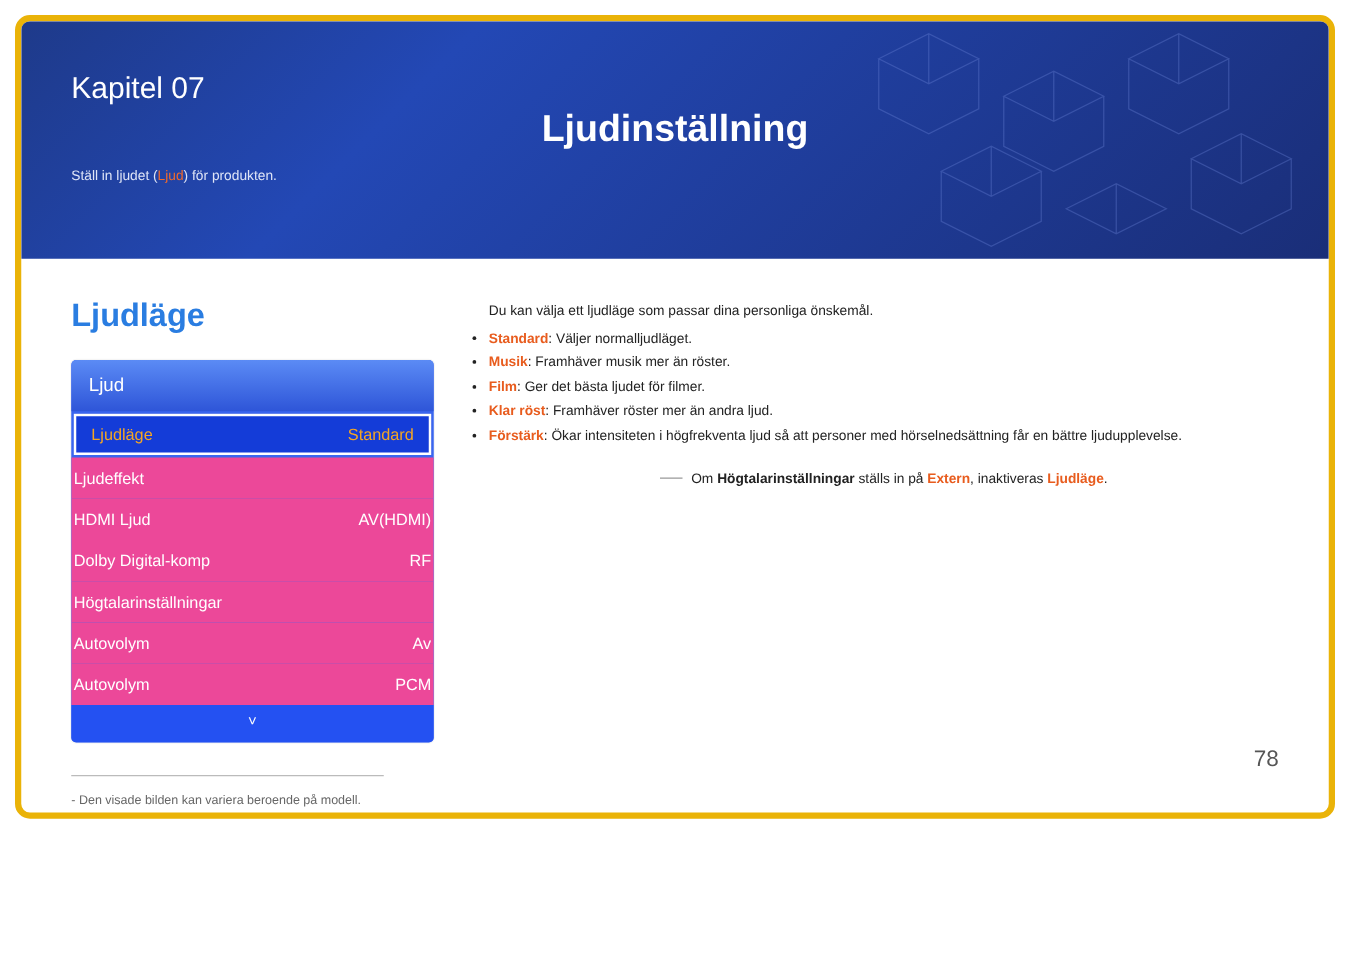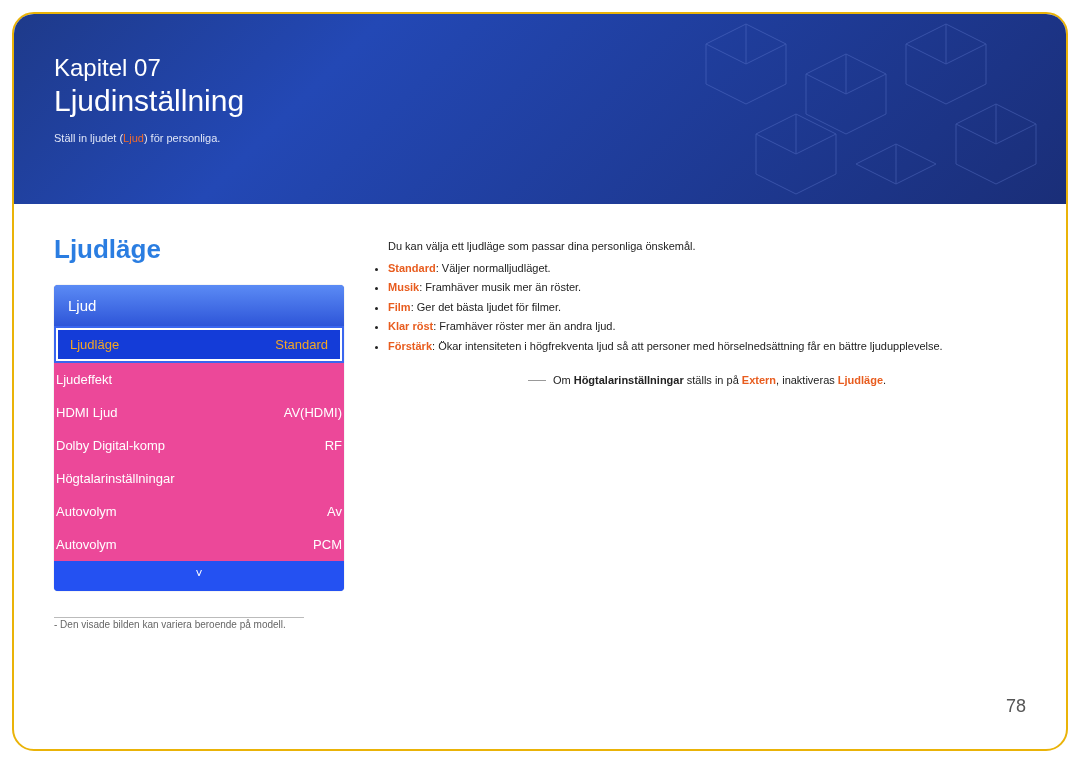--- a/index.html
+++ b/index.html
@@ -6,42 +6,42 @@
   body {
     font-family: Arial, Helvetica, sans-serif;
     width: 1080px;
     height: 763px;
     background: #fff;
     position: relative;
     overflow: hidden;
   }
   .page {
     margin: 12px;
-    border: 2px solid #eab308;
-    border-radius: 22px;
-    height: 739px;
+    border: 5px solid #eab308;
+    border-radius: 12px;
+    height: 643px;
     overflow: hidden;
     position: relative;
     background: #fff;
   }
   .hero {
     height: 190px;
     background: linear-gradient(135deg, #1e3a8a 0%, #2348b5 30%, #1a2e78 100%);
     position: relative;
     padding: 40px 40px 0 40px;
     color: #fff;
   }
   .cubes {
     position: absolute;
     top: 0; right: 0; bottom: 0;
     width: 420px;
     opacity: 0.35;
   }
   .hero h2 { font-size: 24px; font-weight: 400; margin-bottom: 2px; }
-  .hero h1 { font-size: 30px; font-weight: 400; }
+  .hero h1 { font-size: 30px; font-weight: 700; text-align: center; }
   .hero .sub {
     font-size: 11px;
     margin-top: 14px;
     color: #dfe5f7;
   }
   .orange { color: #f06a2c; }
   .content {
     display: flex;
     padding: 30px 40px 20px 40px;
     gap: 16px;
@@ -98,21 +98,21 @@
   .menu-row.selected .val { color: #f5a623; }
   .menu-footer {
     text-align: center;
     padding: 6px 0 10px 0;
     background: #2451f2;
     font-size: 12px;
   }
   .footnote {
     border-top: 1px solid #bbb;
     margin-top: 26px;
-    padding-top: 1px;
+    padding-top: 14px;
     font-size: 10px;
     color: #666;
     width: 250px;
   }
   .rightcol {
     flex: 1;
     font-size: 11px;
     color: #222;
     line-height: 1.6;
     padding-top: 4px;
@@ -142,21 +142,21 @@
         <path d="M 160 60 l 40 -20 l 40 20 l -40 20 z M 200 40 l 0 40 M 160 60 l 0 40 l 40 20 l 40 -20 l 0 -40"></path>
         <path d="M 260 30 l 40 -20 l 40 20 l -40 20 z M 300 10 l 0 40 M 260 30 l 0 40 l 40 20 l 40 -20 l 0 -40"></path>
         <path d="M 110 120 l 40 -20 l 40 20 l -40 20 z M 150 100 l 0 40 M 110 120 l 0 40 l 40 20 l 40 -20 l 0 -40"></path>
         <path d="M 310 110 l 40 -20 l 40 20 l -40 20 z M 350 90 l 0 40 M 310 110 l 0 40 l 40 20 l 40 -20 l 0 -40"></path>
         <path d="M 210 150 l 40 -20 l 40 20 l -40 20 z M 250 130 l 0 40"></path>
       </g>
     </svg>
     <h2>Kapitel 07</h2>
     <h1>Ljudinställning</h1>
     <p class="sub">
-      <span>Ställ in ljudet (</span><span class="orange">Ljud</span><span>) för personliga.</span>
+      <span>Ställ in ljudet (</span><span class="orange">Ljud</span><span>) för produkten.</span>
     </p>
   </div>
 
   <div class="content">
     <div class="leftcol">
       <div class="section-title">Ljudläge</div>
 
 
       <div class="menu-panel">
         <div class="menu-header">Ljud</div>

